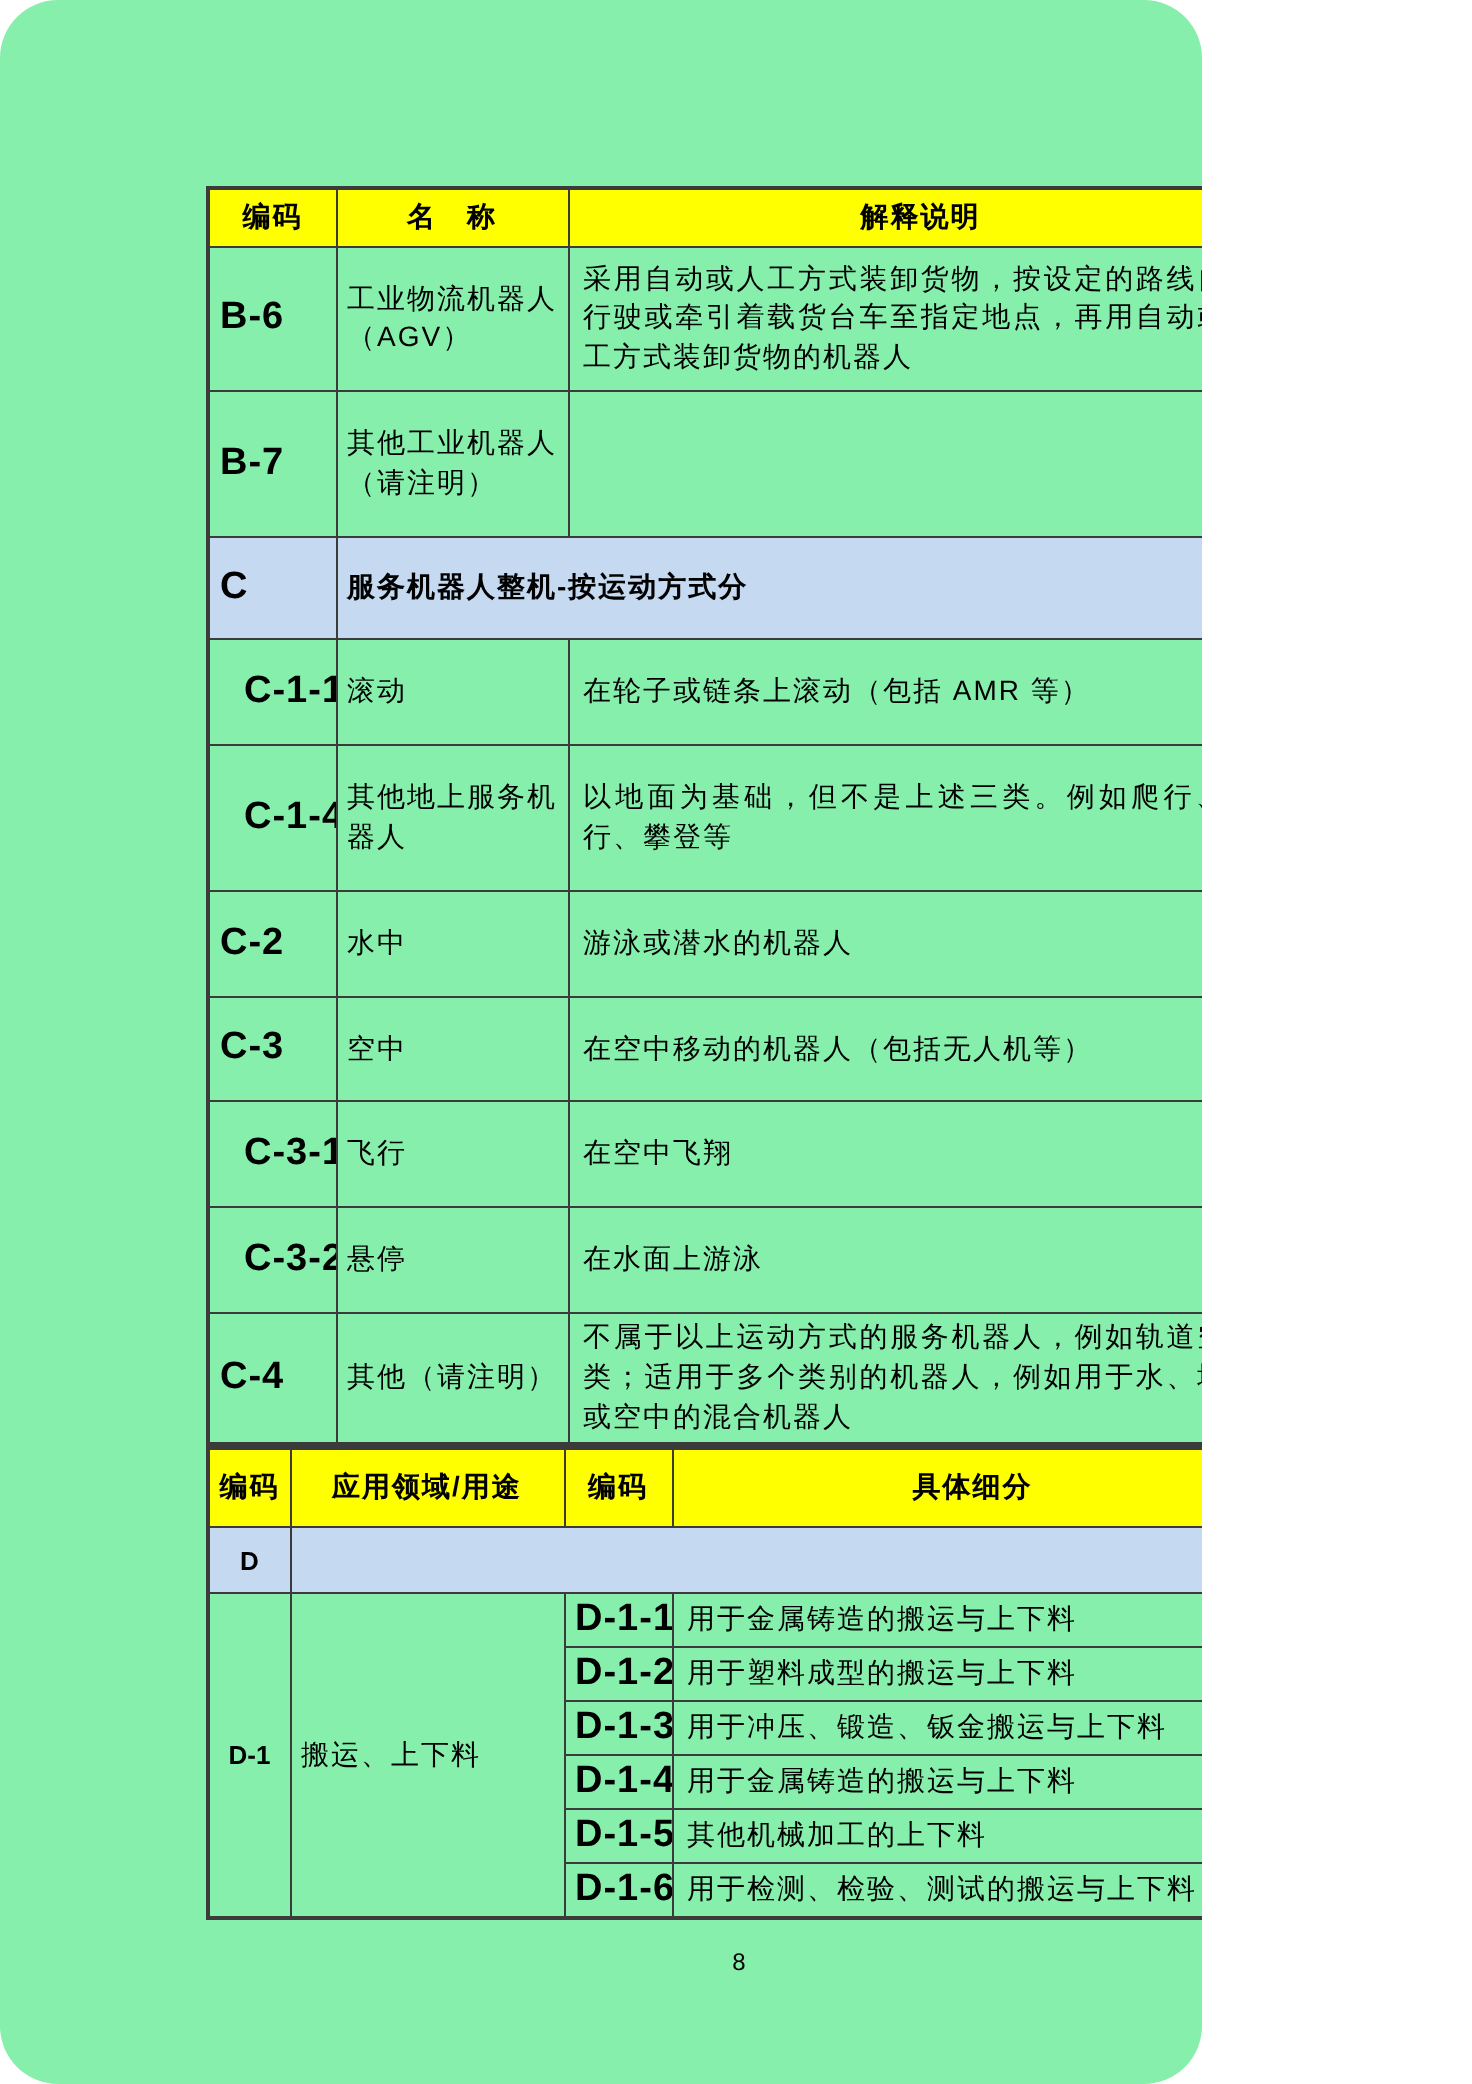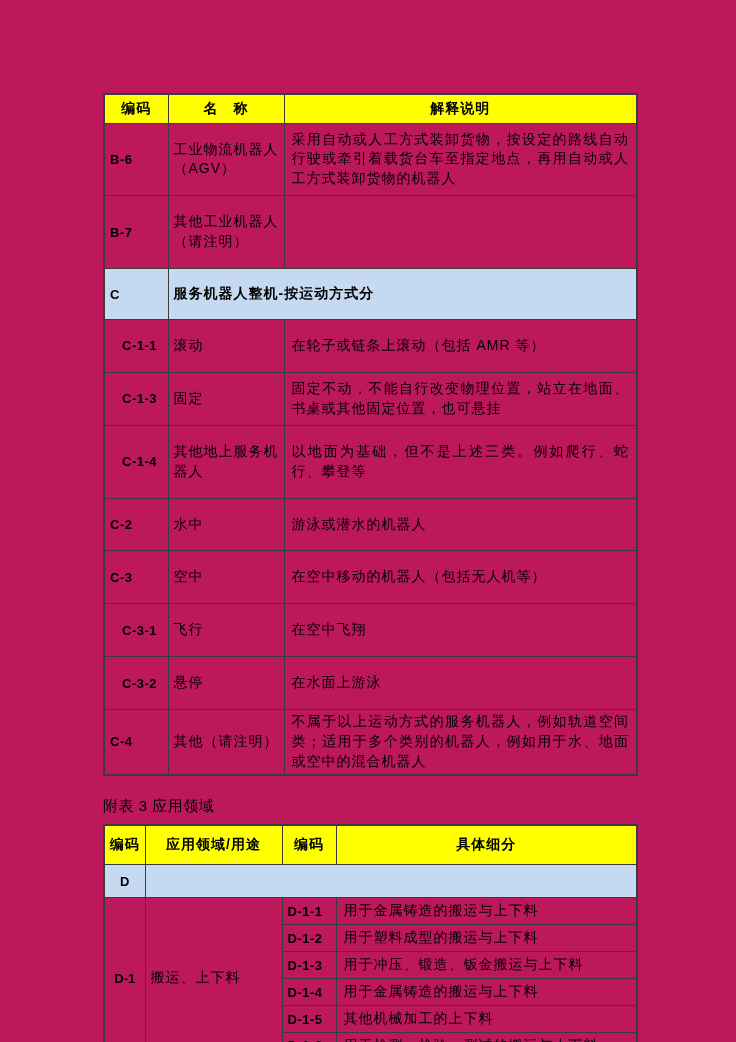--- a/index.html
+++ b/index.html
@@ -1,25 +1,26 @@
 <!DOCTYPE html>
 <html><head>
 <meta charset="utf-8">
 <style>
   * { box-sizing: border-box; }
   html, body { margin: 0; padding: 0; background: #ffffff; }
   body { font-family: "Liberation Sans", "DejaVu Sans", sans-serif; color: #000; }
 
   .page {
     position: relative;
-    width: 736px;
+    width: 601px;
     height: 1042px;
-    background: #be185d;
+    background: #86efac;
     padding: 93px 30px 0 103px;
     overflow: hidden;
+    border-radius: 29px;
   }
 
   table.doc-table {
     border-collapse: collapse;
     table-layout: fixed;
     width: 533px;
     border: 2px solid #3b3b3b;
   }
   .doc-table th, .doc-table td {
     border: 1px solid #3b3b3b;
@@ -37,21 +38,21 @@
   .t1 th { height: 29px; }
   .t2 th { height: 40px; }
 
   .t1 tr, .t2 tr { height: 27px; }
   tr.r-section { height: 32px; }
   .t2 tr.r-section { height: 28px; }
   tr.r-section td { background: #c5d9f1; }
 
   td.code {
     font-weight: 700;
-    font-size: 13px;
+    font-size: 19px;
     letter-spacing: 0.5px;
     padding: 2px 4px 2px 5px;
     white-space: nowrap;
   }
   td.code.sub { padding-left: 17px; }
   td.codecenter {
     font-weight: 700;
     font-size: 13px;
     text-align: center;
     padding: 2px 2px;
@@ -122,25 +123,20 @@
         <tr class="r-section">
           <td class="code">C</td>
           <td class="section-label" colspan="2">服务机器人整机-按运动方式分</td>
         </tr>
         <tr>
           <td class="code sub">C-1-1</td>
           <td class="name">滚动</td>
           <td class="desc">在轮子或链条上滚动（包括 AMR 等）</td>
         </tr>
         <tr>
-          <td class="code sub">C-1-3</td>
-          <td class="name">固定</td>
-          <td class="desc">固定不动，不能自行改变物理位置，站立在地面、书桌或其他固定位置，也可悬挂</td>
-        </tr>
-        <tr>
           <td class="code sub">C-1-4</td>
           <td class="name">其他地上服务机器人</td>
           <td class="desc">以地面为基础，但不是上述三类。例如爬行、蛇行、攀登等</td>
         </tr>
         <tr>
           <td class="code">C-2</td>
           <td class="name">水中</td>
           <td class="desc">游泳或潜水的机器人</td>
         </tr>
         <tr>
@@ -159,21 +155,20 @@
           <td class="desc">在水面上游泳</td>
         </tr>
         <tr>
           <td class="code">C-4</td>
           <td class="name">其他（请注明）</td>
           <td class="desc">不属于以上运动方式的服务机器人，例如轨道空间类；适用于多个类别的机器人，例如用于水、地面或空中的混合机器人</td>
         </tr>
       </tbody>
   </table>
 
-  <p class="caption">附表 3 应用领域</p>
 
   <table class="doc-table t2" id="t2">
     <colgroup>
       <col style="width:41px">
       <col style="width:137px">
       <col style="width:54px">
       <col style="width:301px">
     </colgroup>
     <thead>
       <tr id="t2-head-row">

